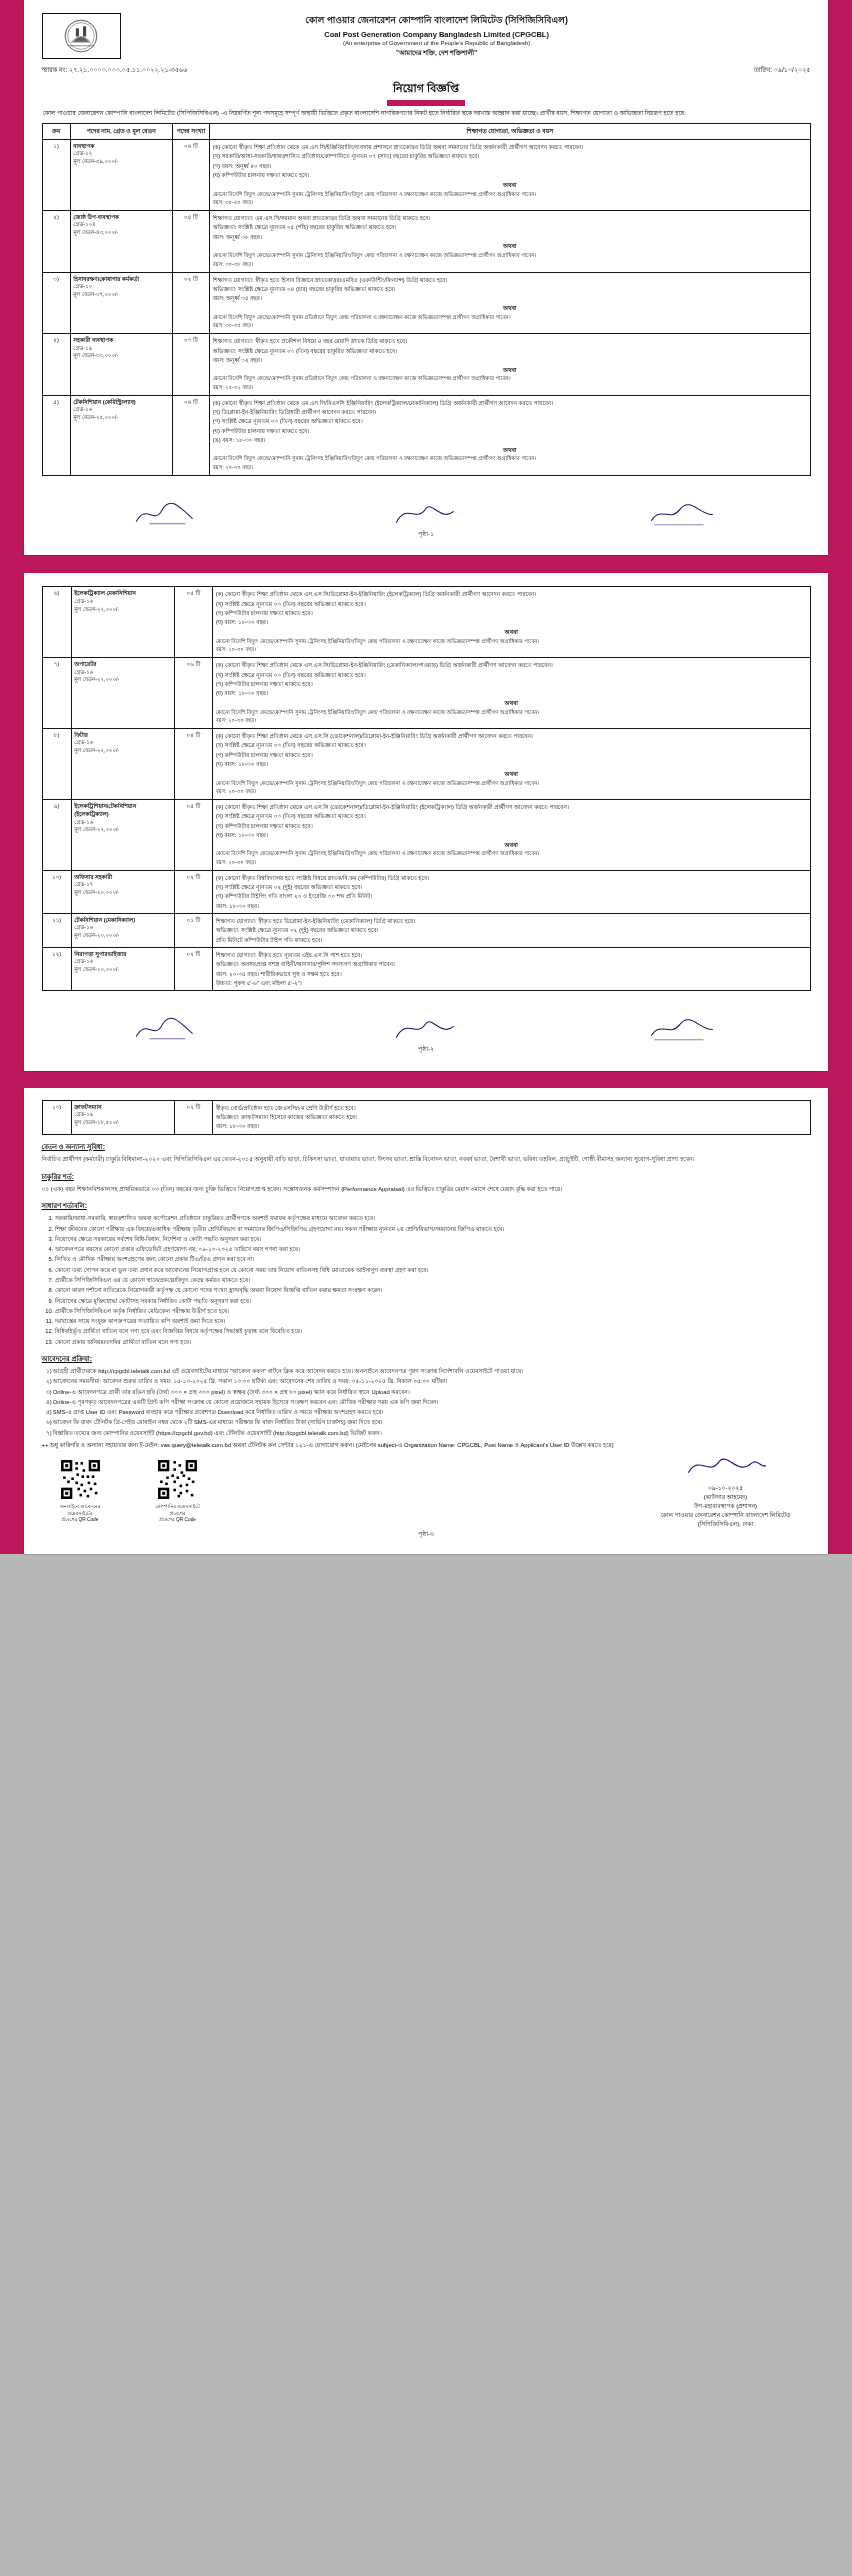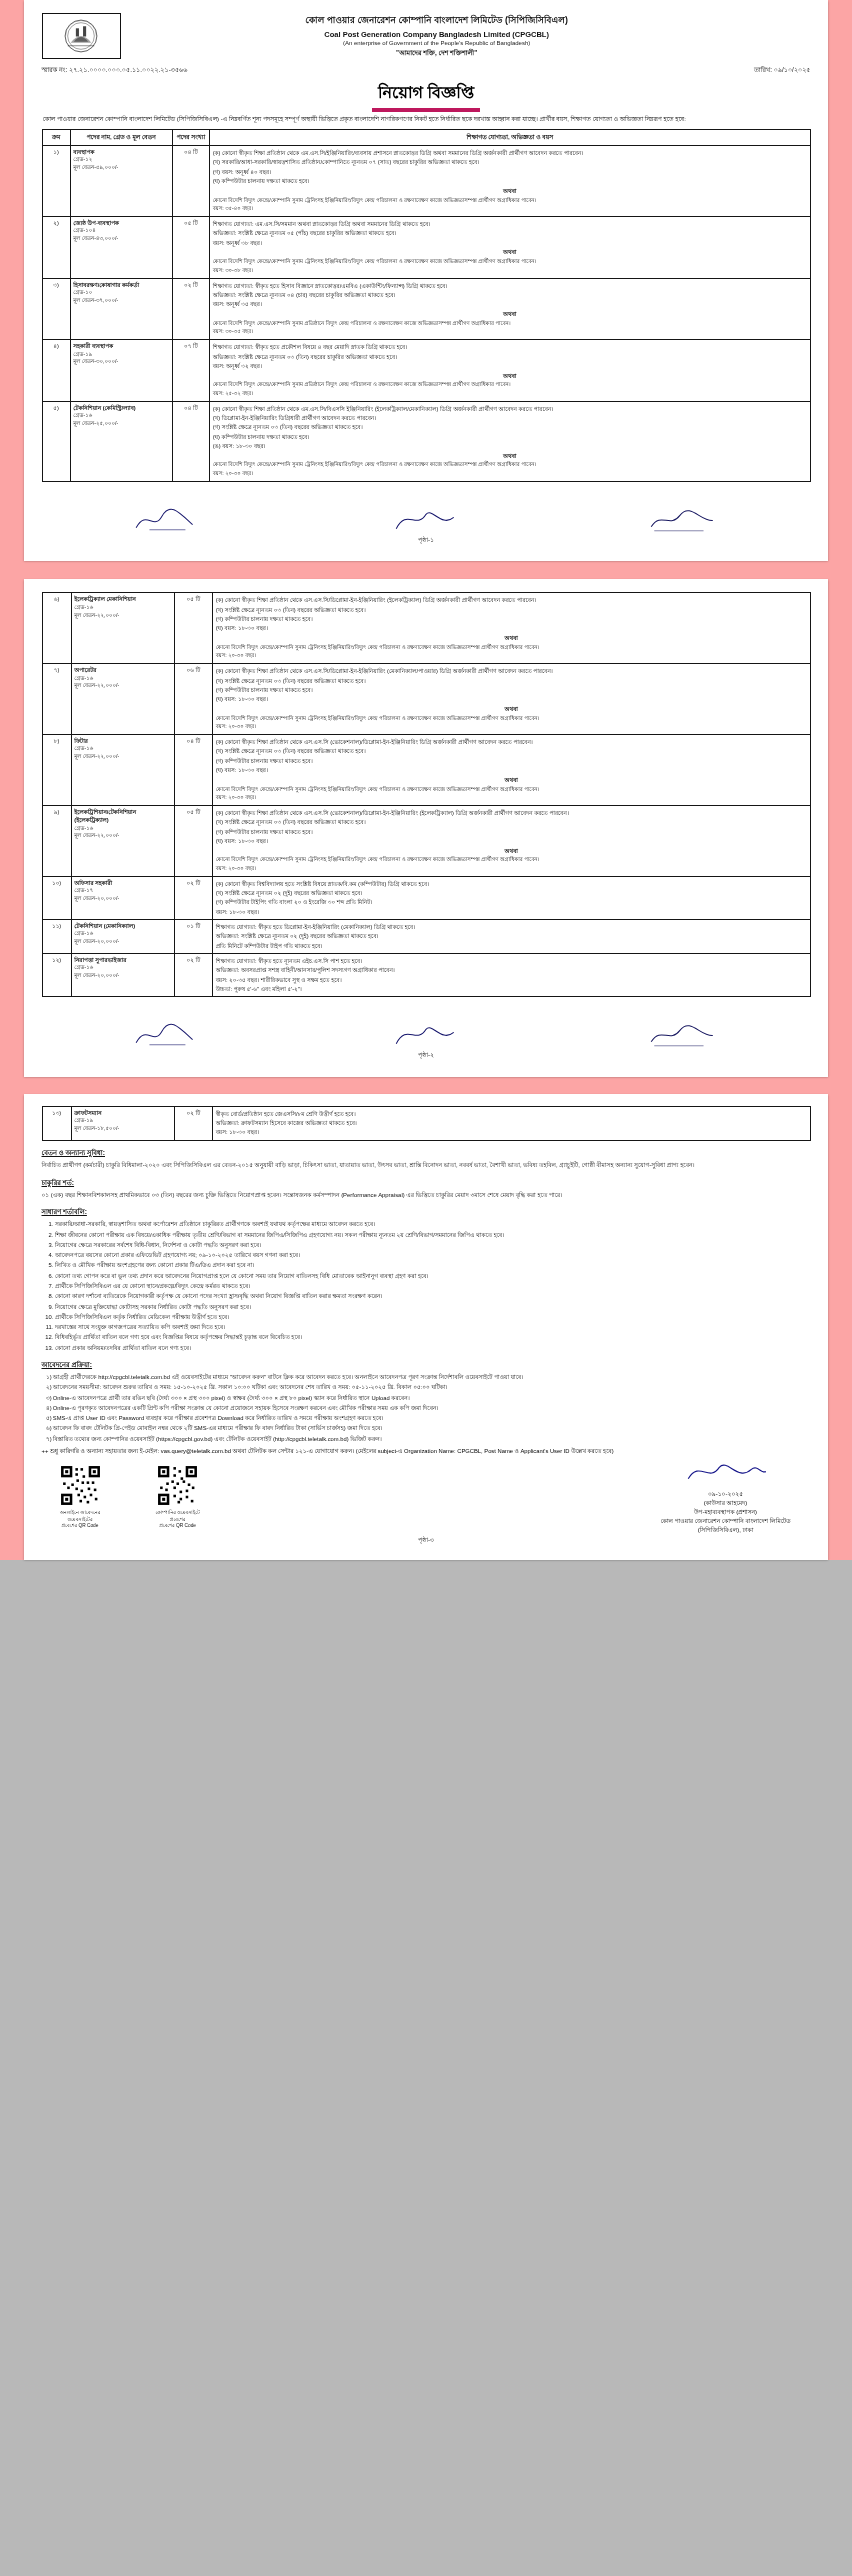--- a/index.html
+++ b/index.html
@@ -1,35 +1,35 @@
 <!DOCTYPE html>
 <html lang="bn" style="font-size:8.2px"><head>
 <meta charset="utf-8">
 <title>CPGCBL Recruitment Circular</title>
 <style>
   html,body{margin:0;padding:0;background:#b8b8b8;}
   body{font-family:"Liberation Sans", sans-serif;}
-  .page-wrap{width:852px;margin:0 auto;background:#fca5a5;padding:0;}
+  .page-wrap{width:852px;margin:0 auto;background:#be185d;padding:0;}
   .sheet{background:#ffffff;margin:0 auto 17.5px auto;box-shadow:0 0.5px 2.1px rgba(0,0,0,.35);}
   .sheet-1{width:804px;padding:13.4px 17.5px 15.5px 17.5px;box-sizing:border-box;}
   .sheet-2{width:804px;padding:13.4px 17.5px 15.5px 17.5px;box-sizing:border-box;}
   .sheet-3{width:804px;padding:11.3px 17.5px 13.4px 17.5px;box-sizing:border-box;}
 
   
   .doc-head{display:flex;align-items:flex-start;justify-content:flex-start;gap:9.3px;}
   .logo-box{width:77px;height:44px;border:0.5px solid #111;display:flex;align-items:center;justify-content:center;flex:0 0 auto;overflow:hidden;background:#fff;}
   .logo-box svg{display:block;}
   .head-text{flex:1 1 auto;text-align:center;padding-right:67px;}
   .head-bn-1{font-size:8.8px;font-weight:bold;color:#101010;letter-spacing:0.1px;}
   .head-en-1{font-size:7.5px;font-weight:bold;color:#101010;margin-top:1.5px;}
   .head-en-2{font-size:6px;color:#222;margin-top:1px;}
   .head-bn-2{font-size:6.4px;font-weight:bold;color:#101010;margin-top:2.1px;}
   .memo-row{display:flex;justify-content:space-between;align-items:flex-end;margin-top:5.2px;font-size:6.4px;color:#111;}
   .title-banner{text-align:center;margin:4.1px 0 3.1px 0;}
-  .title-banner span{font-size:16px;font-weight:bold;border-bottom:4px solid #be185d;padding:0 6.2px 1px 6.2px;display:inline-block;}
+  .title-banner span{font-size:11px;font-weight:bold;border-bottom:6px solid #be185d;padding:0 6.2px 1px 6.2px;display:inline-block;}
   .intro{font-size:6px;line-height:1.55;text-align:justify;color:#111;margin:3.1px 1px 5.2px 1px;}
 
   
   table.jobs{width:100%;border-collapse:collapse;table-layout:fixed;}
   table.jobs th,table.jobs td{border:0.5px solid #151515;vertical-align:top;padding:2.1px 2.6px;font-size:5.7px;color:#101010;line-height:1.45;}
   table.jobs th{text-align:center;font-weight:bold;font-size:6px;padding:3.1px 2.1px;}
   .c-sl{width:23px;text-align:center;}
   .c-post{width:97px;}
   .c-num{width:32px;text-align:center;}
   .c-qual{width:auto;}

